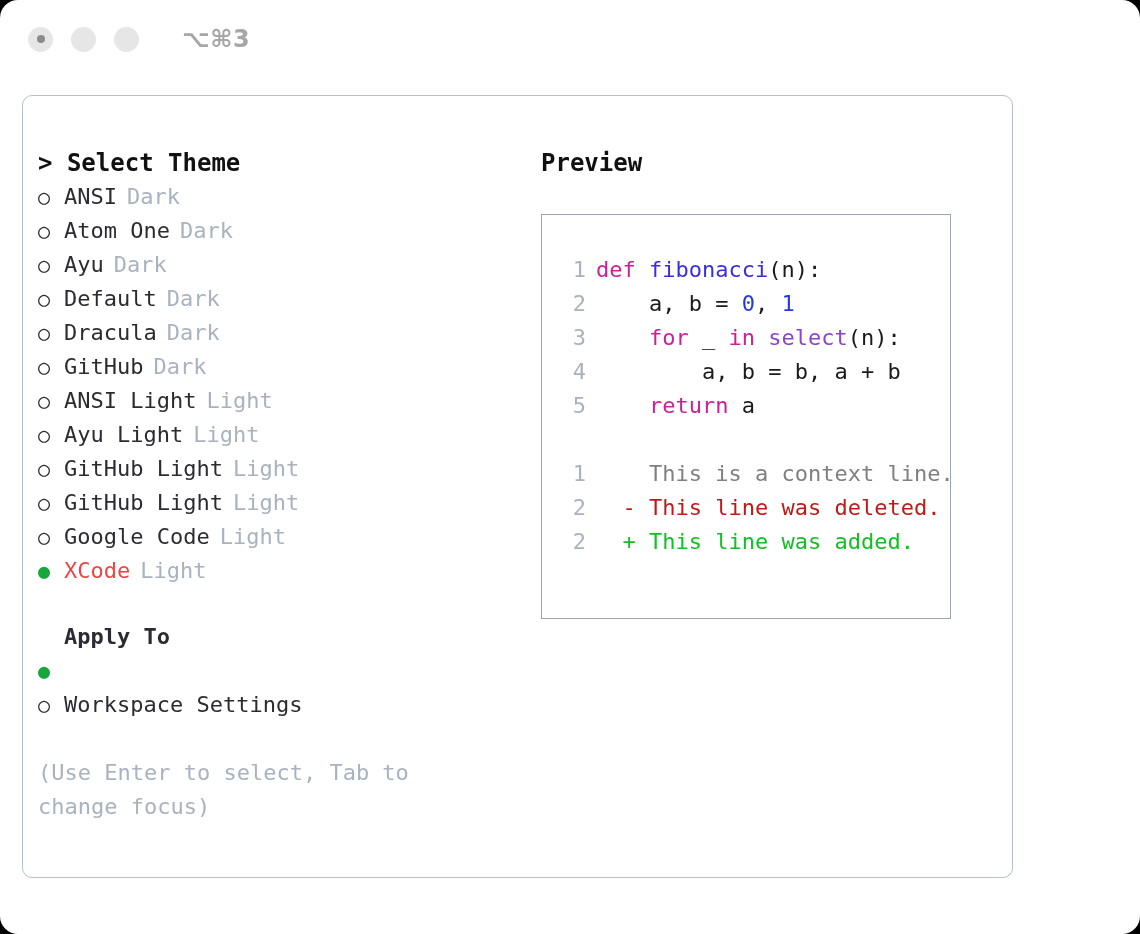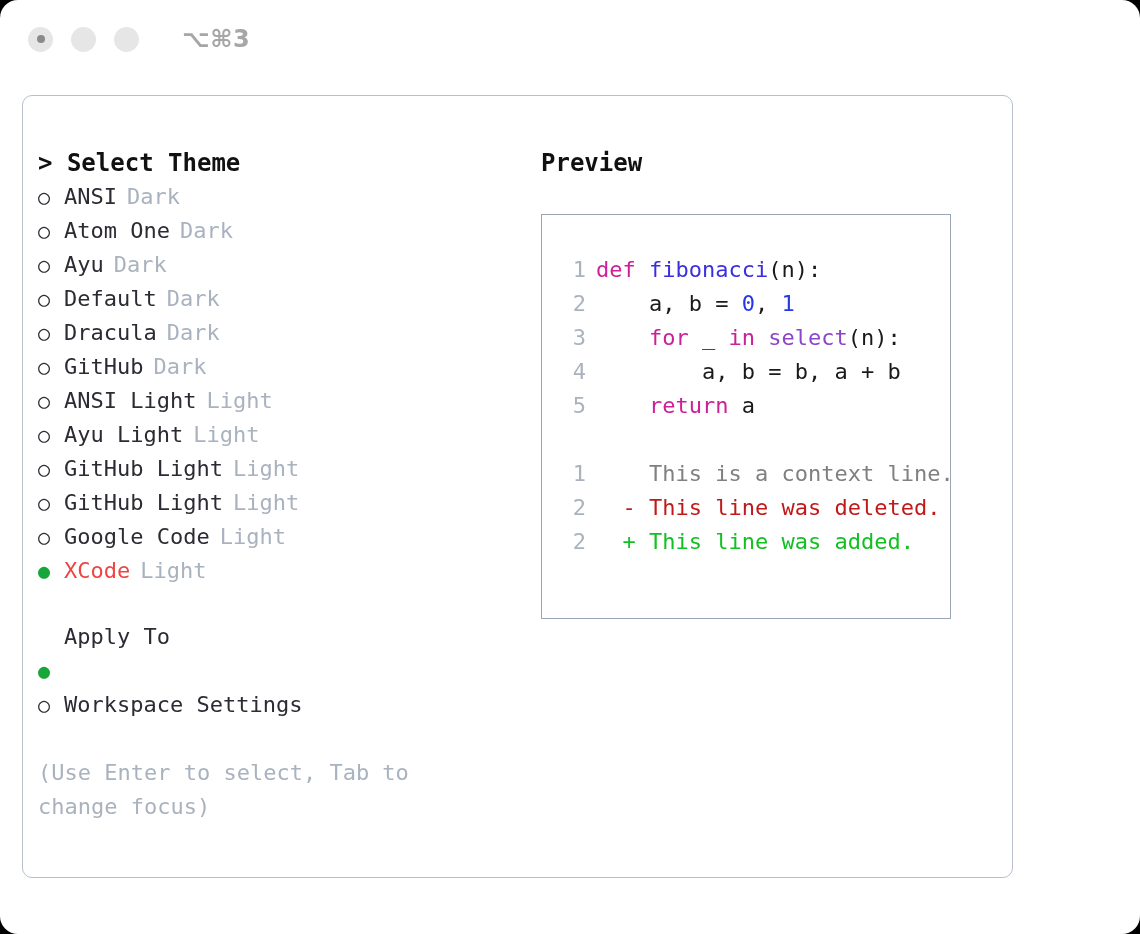--- a/index.html
+++ b/index.html
@@ -124,20 +124,21 @@
     color: #a9b2bf;
     margin-left: 10px;
   }
 
   .apply-title {
     font-size: 22px;
     color: #2b2b33;
     line-height: 34px;
     padding-left: 26px;
     white-space: pre;
+    font-weight: bold;
   }
 
   .hint {
     color: #a9b2bf;
     font-size: 22px;
     line-height: 34px;
     width: 400px;
     white-space: pre-wrap;
   }
 

